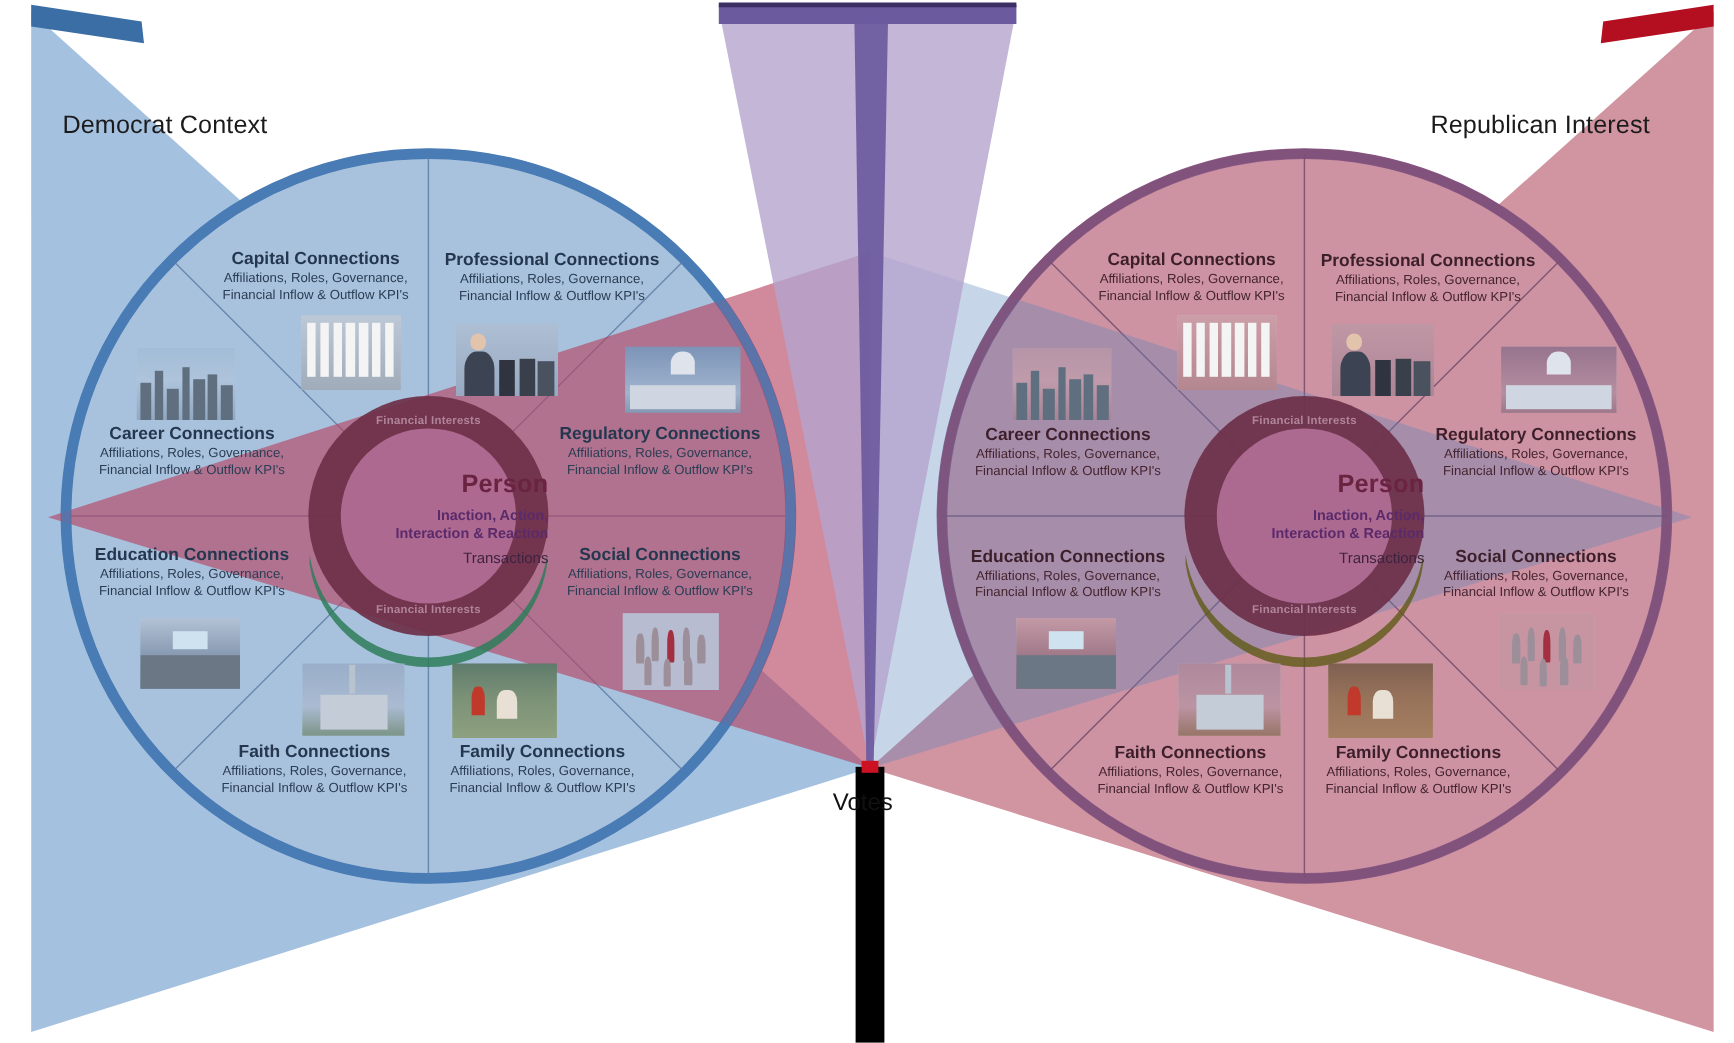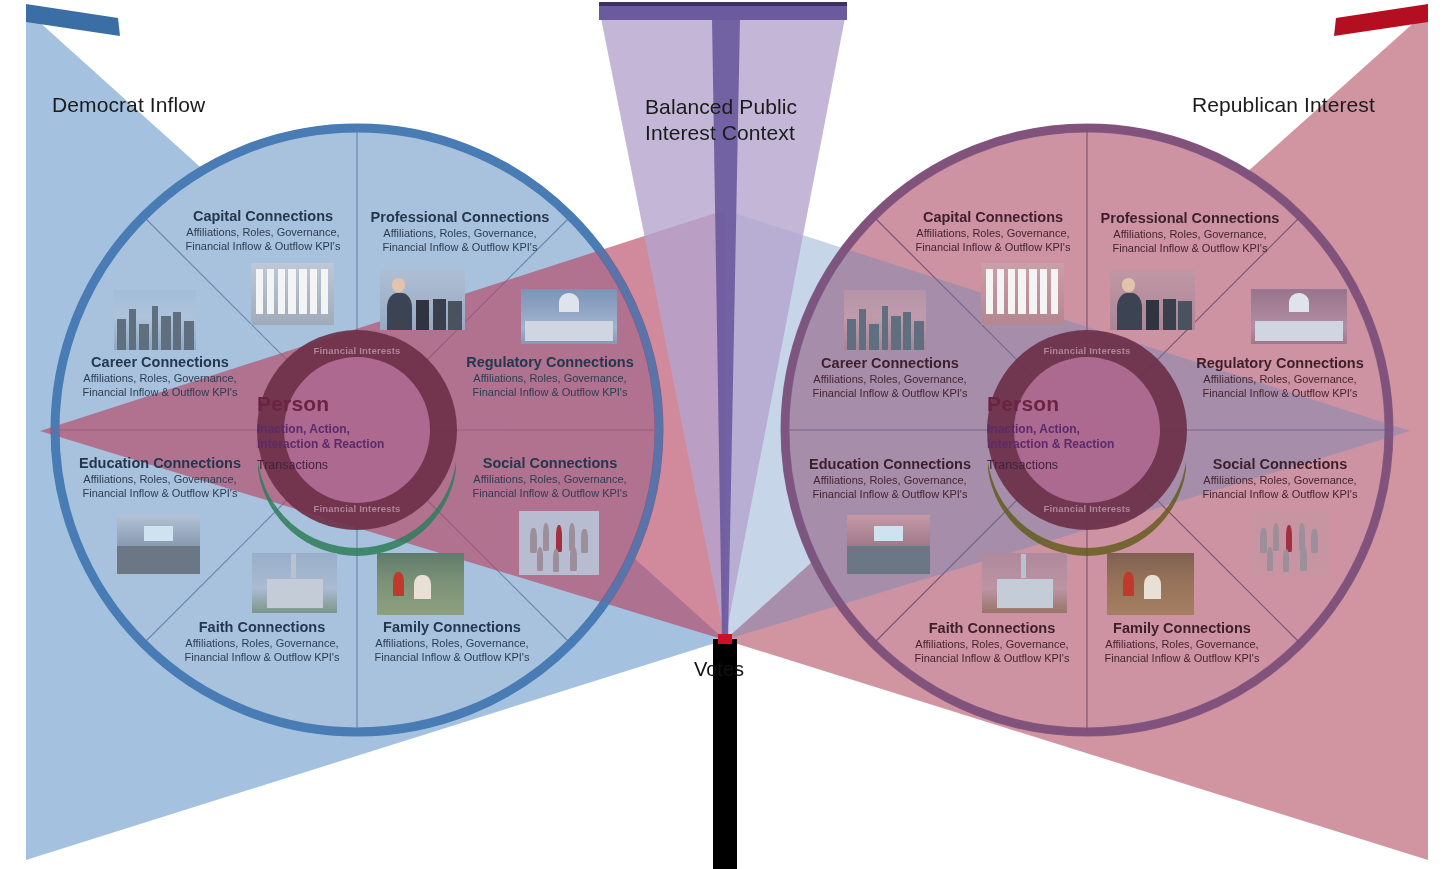--- a/index.html
+++ b/index.html
@@ -68,21 +68,21 @@
   }
   
   .left .t  { color: #24374f; }
   .left .s  { color: #2b3d54; }
   
   .right .t { color: #3d1f2b; }
   .right .s { color: #45242f; }
 
   .core {
     position: absolute;
-    text-align: left;
+    text-align: right;
     width: 200px;
   }
   .core .person {
     font-size: 21px;
     font-weight: bold;
     color: #6b2342;
     letter-spacing: .2px;
     display: block;
   }
   .core .act {
@@ -319,24 +319,22 @@
   </div>
   <div class="photo ph-cath tintred" style="left:982px; top:553px; width:85px; height:60px;">
     <i style="left:46%; top:2%;  width:6%;  height:40%; background:#b9c3d0;"></i>
     <i style="left:18%; bottom:8%; width:66%; height:48%; background:#c4ccd8;"></i>
   </div>
   <div class="photo ph-field tintred" style="left:1107px; top:553px; width:87px; height:62px;">
     <i style="left:18%; top:30%; width:13%; height:40%; background:#c0392b; border-radius:40% 40% 0 0;"></i>
     <i style="left:42%; top:36%; width:20%; height:38%; background:#e8e0d4; border-radius:40% 40% 0 0;"></i>
   </div>
 
-  <div class="ctx-label ctx-democrat">Democrat Inflow</div>
+  <div class="ctx-label ctx-democrat">Democrat Context</div>
   <div class="ctx-label ctx-republican">Republican Interest</div>
-  <div class="ctx-label ctx-balanced">Balanced Public
-Interest Context</div>
   <div class="votes-label">Votes</div>
 
   <div class="seg left" style="left:173px; top:208px; width:180px;">
     <span class="t">Capital Connections</span>
     <span class="s">Affiliations, Roles, Governance,
 Financial Inflow &amp; Outflow KPI's</span>
   </div>
   <div class="seg left" style="left:369px; top:209px; width:182px;">
     <span class="t">Professional Connections</span>
     <span class="s">Affiliations, Roles, Governance,

